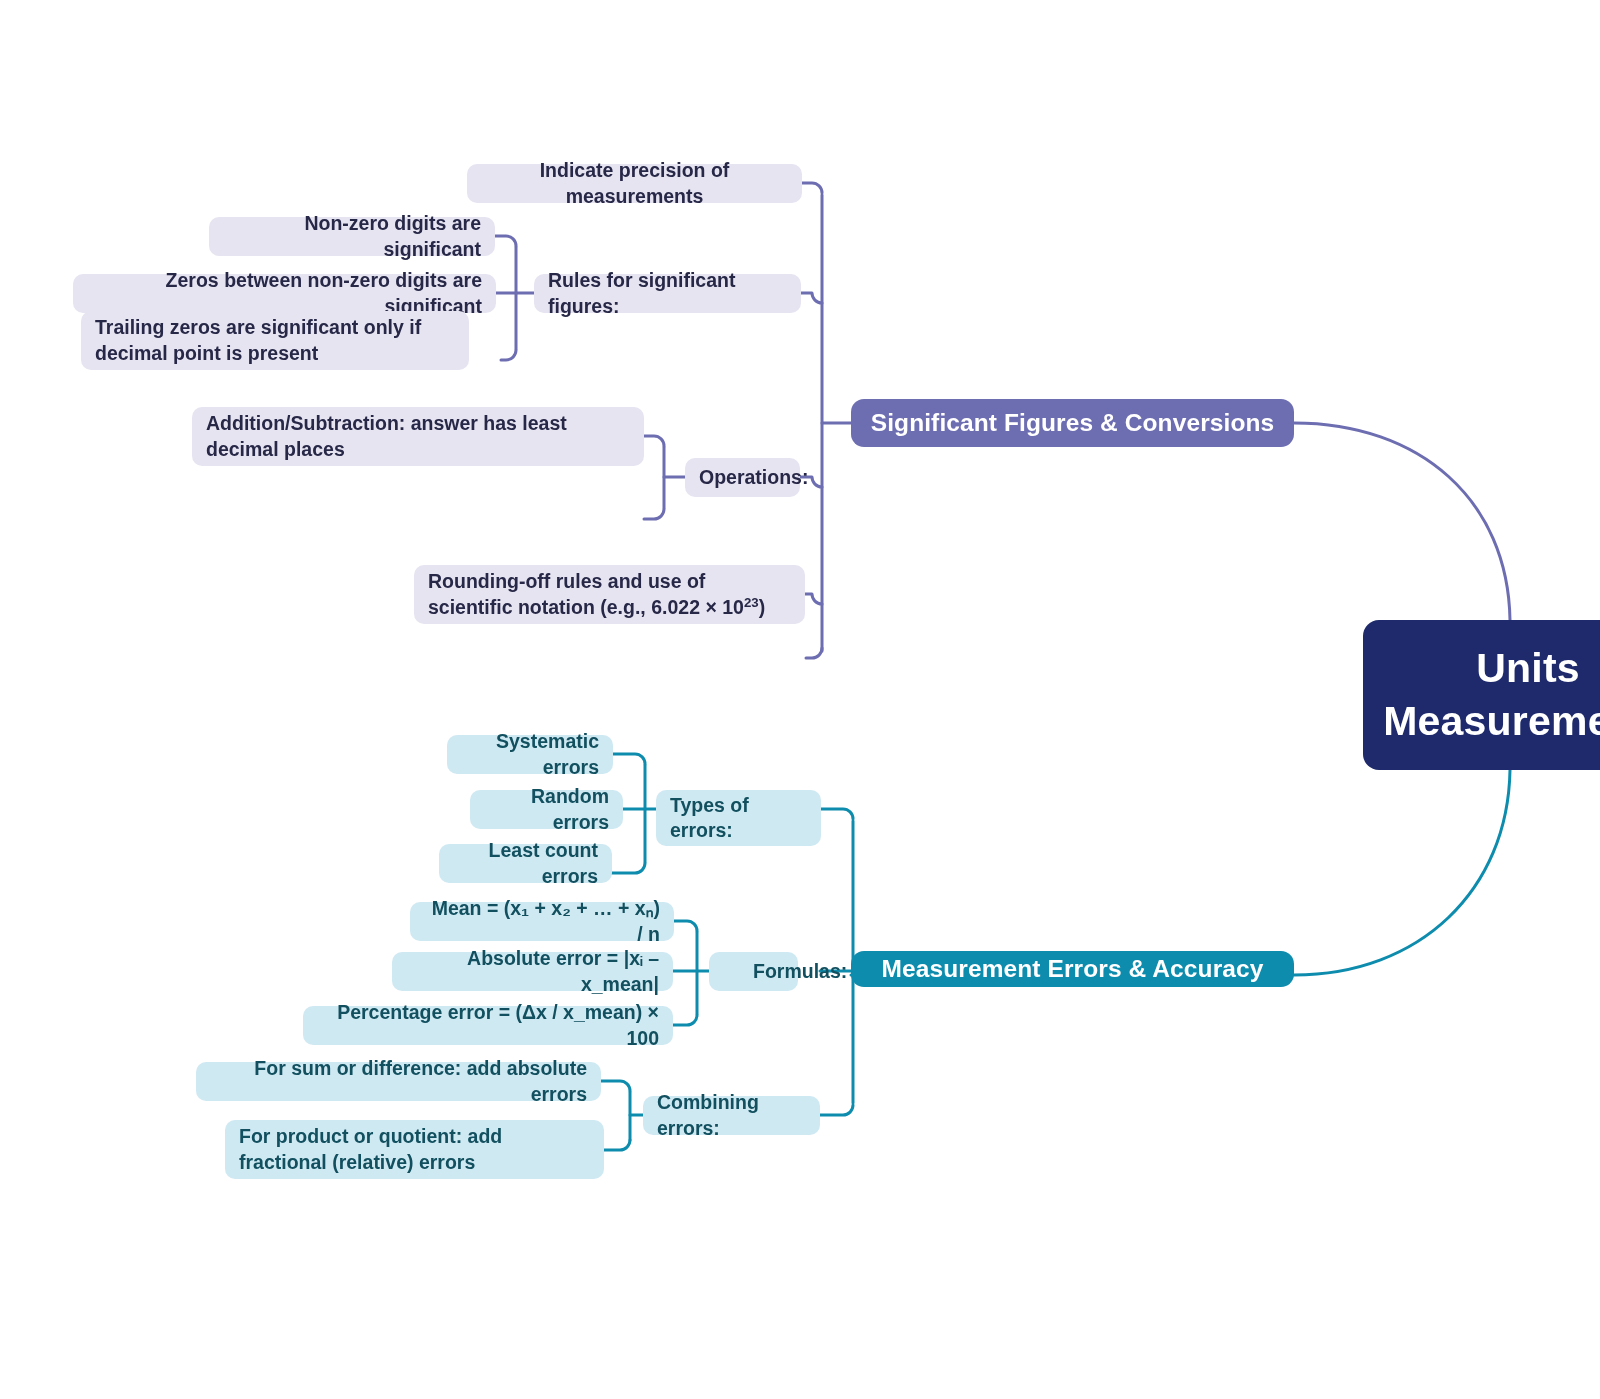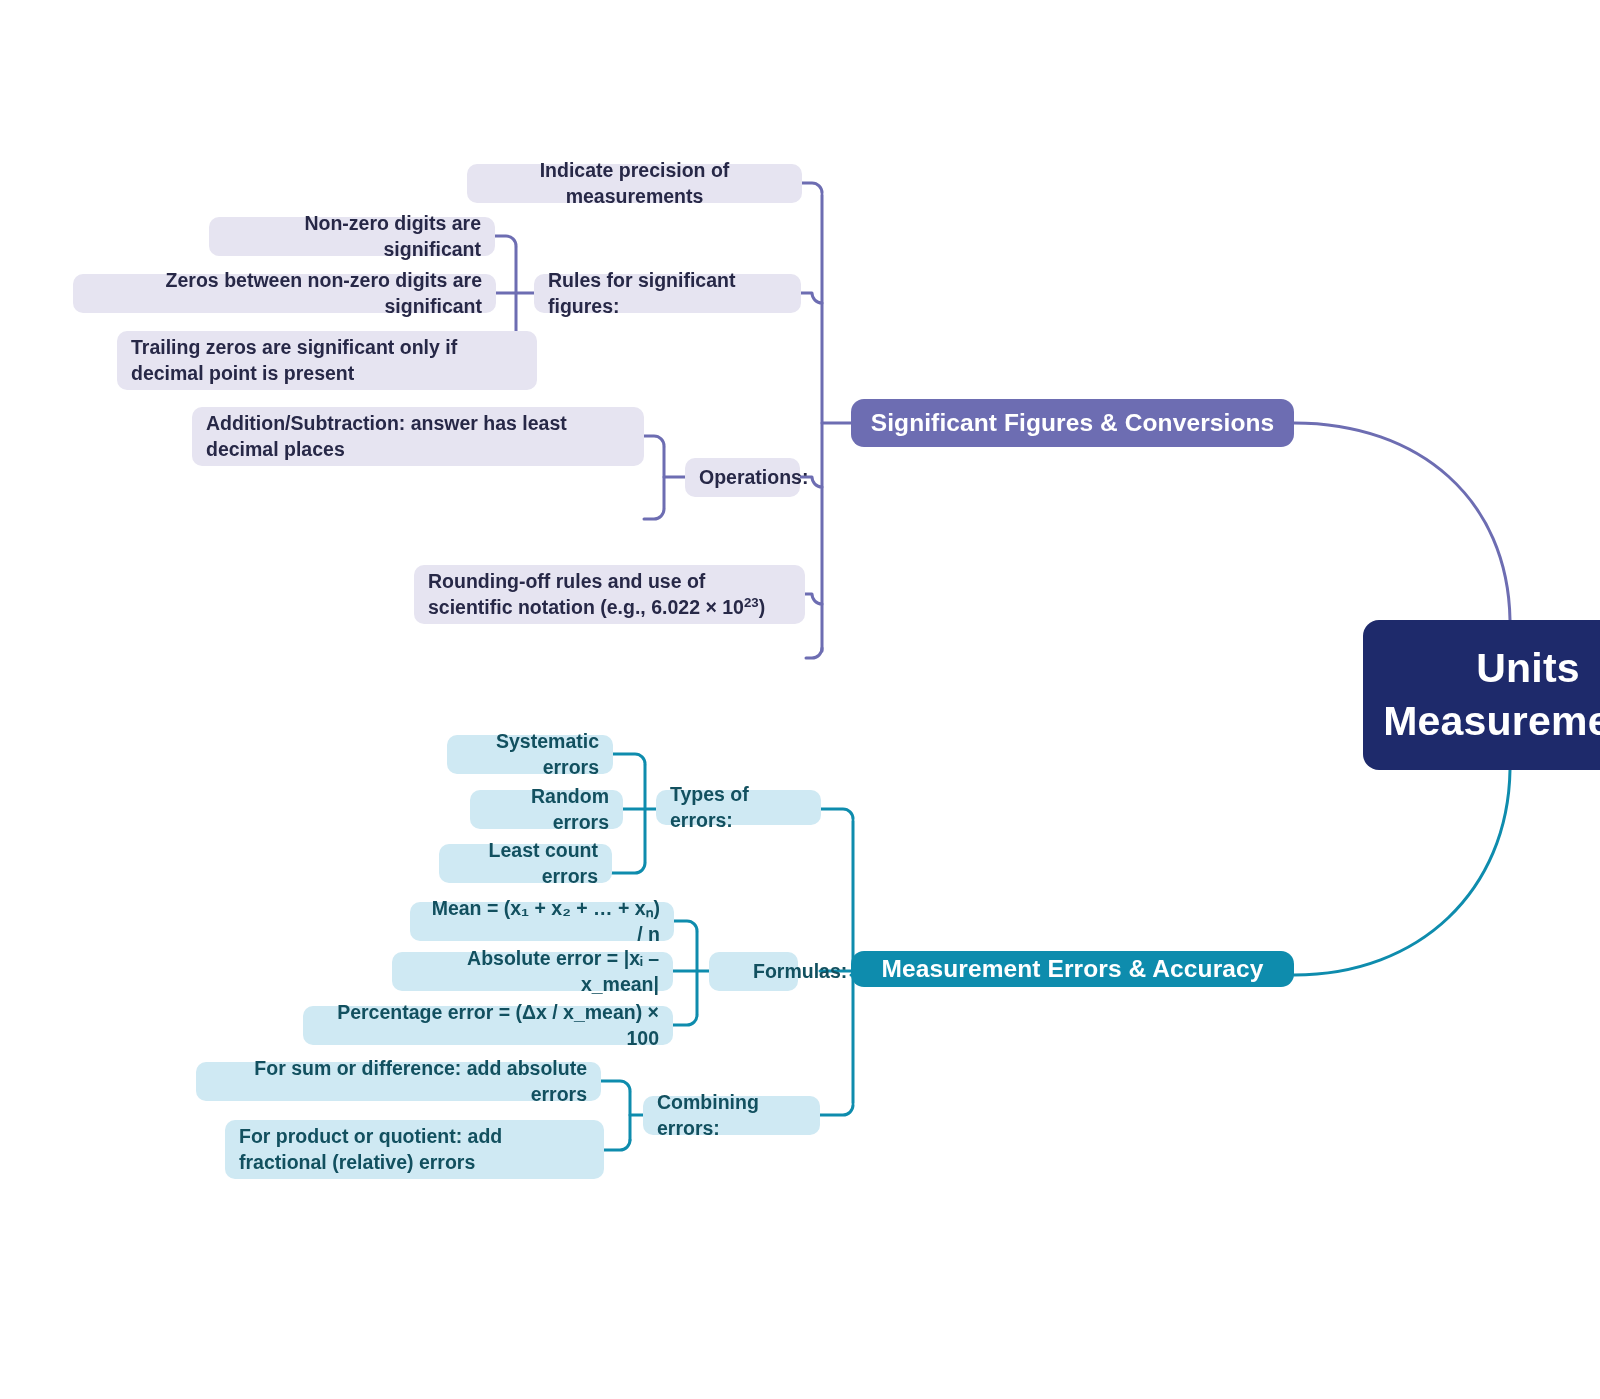--- a/index.html
+++ b/index.html
@@ -173,39 +173,39 @@
   </div>
 
   <div class="node leaf purple r" style="left:209px; top:217px; width:286px; height:39px;">
     <span>Non-zero digits are significant</span>
   </div>
 
   <div class="node leaf purple r" style="left:73px; top:274px; width:423px; height:39px;">
     <span>Zeros between non-zero digits are significant</span>
   </div>
 
-  <div class="node leaf purple l" style="left:81px; top:331px; width:420px; height:59px;margin-left:36px;">
+  <div class="node leaf purple l" style="left:81px; top:311px; width:388px; height:59px;">
     <span>Trailing zeros are significant only if decimal point is present</span>
   </div>
 
   <div class="node leaf purple l" style="left:685px; top:458px; width:115px; height:39px;">
     <span>Operations:</span>
   </div>
 
   <div class="node leaf purple l" style="left:192px; top:407px; width:452px; height:59px;">
     <span>Addition/Subtraction: answer has least decimal places</span>
   </div>
 
 
   <div class="node leaf purple l" style="left:414px; top:565px; width:391px; height:59px;">
     <span><span>Rounding-off rules and use of scientific notation (e.g., 6.022 × 10</span><sup>23</sup><span>)</span></span>
   </div>
 
 
-  <div class="node leaf teal l" style="left:656px; top:790px; width:165px; height:35px;">
+  <div class="node leaf teal l" style="left:656px; top:790px; width:165px; height:56px;">
     <span>Types of errors:</span>
   </div>
 
   <div class="node leaf teal r" style="left:447px; top:735px; width:166px; height:39px;">
     <span>Systematic errors</span>
   </div>
 
   <div class="node leaf teal r" style="left:470px; top:790px; width:153px; height:39px;padding-left:20px;">
     <span>Random errors</span>
   </div>

